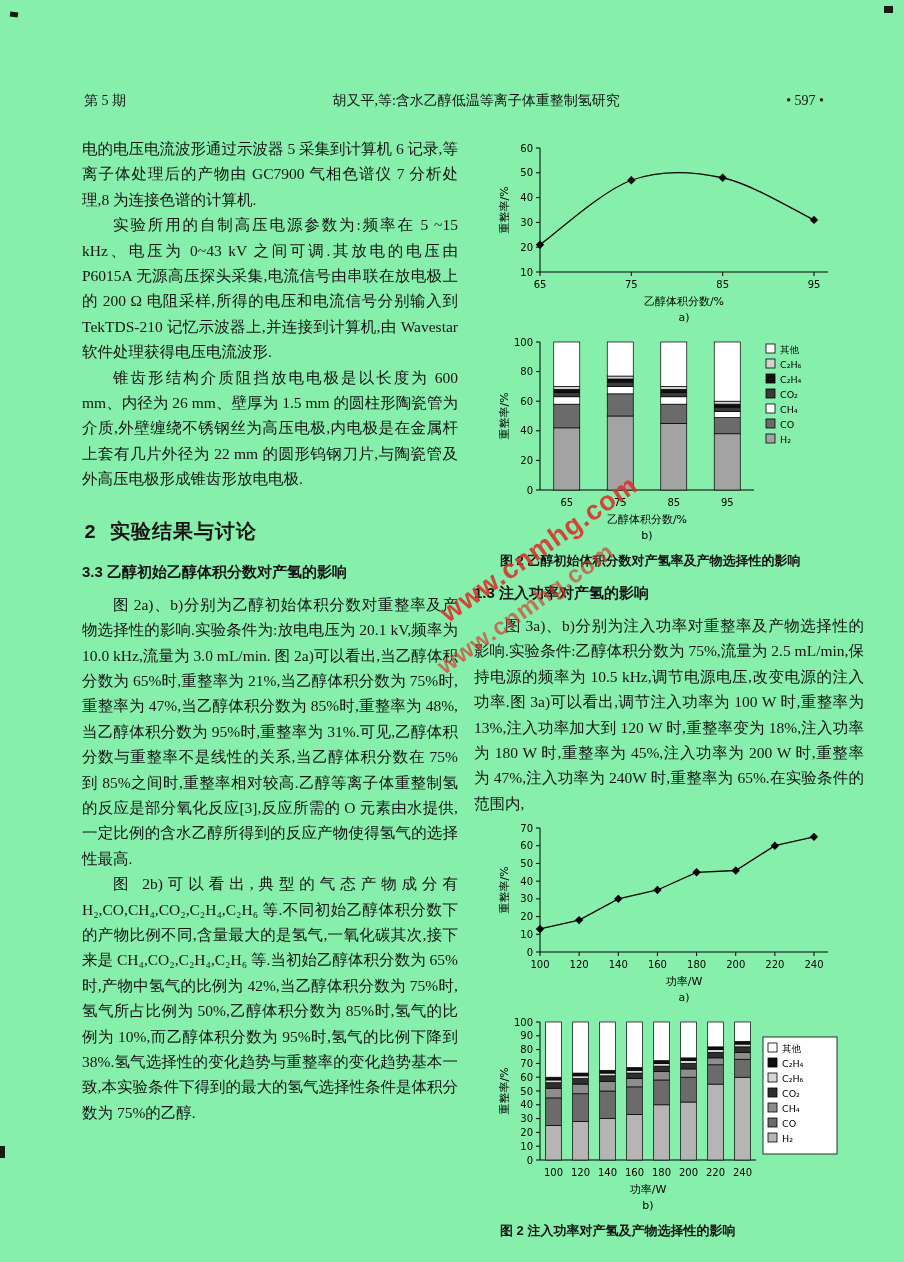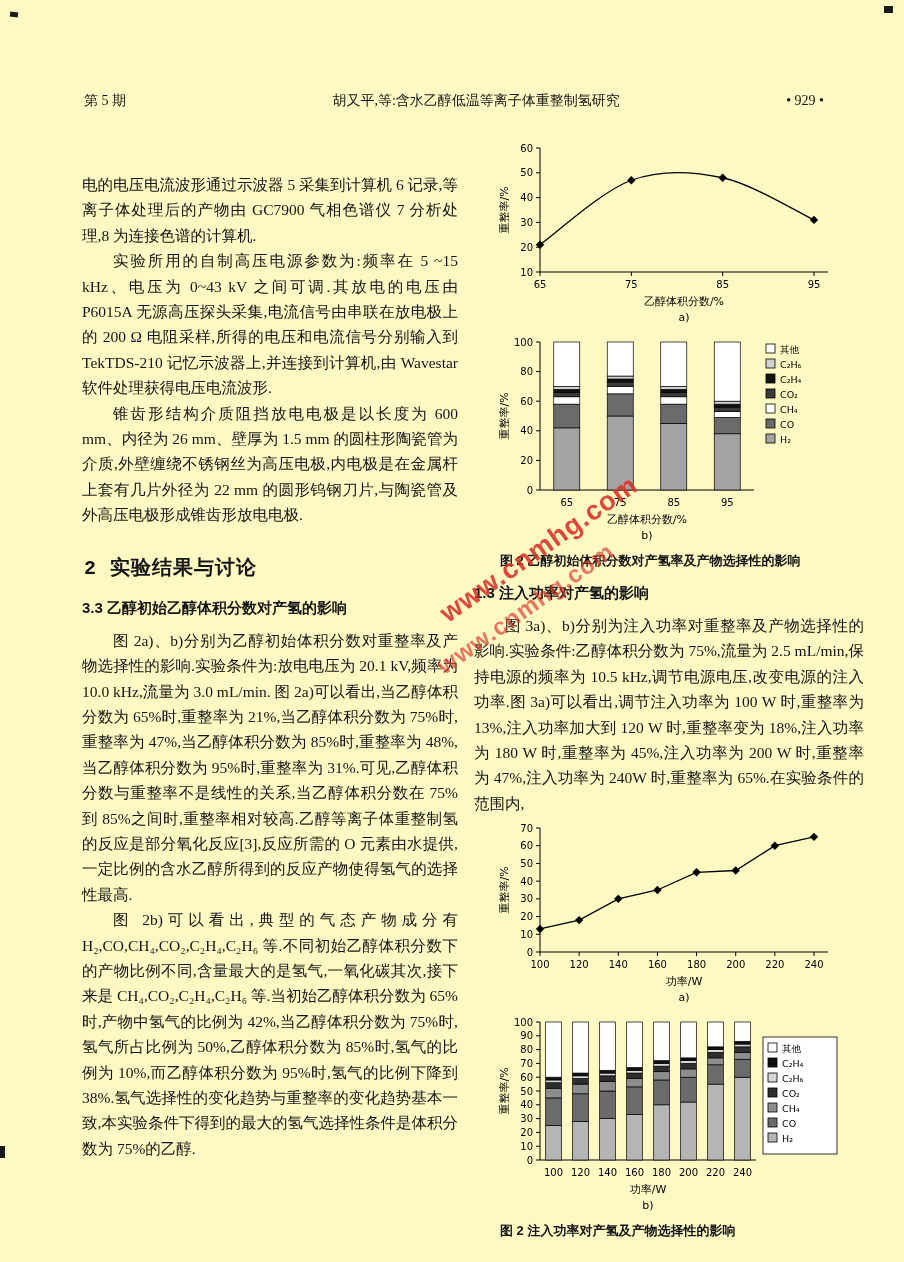--- a/index.html
+++ b/index.html
@@ -1,19 +1,19 @@
 <!DOCTYPE html>
 <html><head>
 <meta charset="utf-8">
 <style>
   html,body{margin:0;padding:0;background:#d8d8d8;}
   .page{
     position:relative;
     width:904px;height:1262px;
-    background:#fef9c3;
+    background:#86efac;
     overflow:hidden;
     font-family:"Liberation Serif","DejaVu Serif",serif;
     color:#141414;
   }
   
   .scan-mark{position:absolute;background:#1a1a1a;}
   .mk1{left:10px;top:12px;width:8px;height:5px;transform:rotate(8deg);}
   .mk2{left:884px;top:6px;width:9px;height:7px;}
   .mk3{left:0;top:1146px;width:5px;height:12px;}
 
@@ -21,21 +21,21 @@
     position:absolute;top:92px;left:84px;width:740px;
     display:flex;justify-content:space-between;align-items:baseline;
     font-size:14px;
   }
   .page-header .center{flex:1;text-align:center;padding-left:40px;}
 
   .columns{
     position:absolute;top:136px;left:82px;width:782px;
     display:flex;gap:16px;
   }
-  .col-left{width:376px;margin-top:36px;}
+  .col-left{width:376px;}
   .col-right{width:390px;}
 
   p.body{
     margin:0;
     font-size:15.5px;
     line-height:1.64;
     text-align:justify;
     text-indent:2em;
   }
   p.noindent{text-indent:0;}
@@ -78,21 +78,21 @@
 
 <div class="page">
 
   <div class="scan-mark mk1"></div>
   <div class="scan-mark mk2"></div>
   <div class="scan-mark mk3"></div>
 
   <div class="page-header">
     <span>第 5 期</span>
     <span class="center">胡又平,等:含水乙醇低温等离子体重整制氢研究</span>
-    <span>• 929 •</span>
+    <span>• 597 •</span>
   </div>
 
   <div class="columns">
 
     <div class="col-left">
       <p class="body noindent">电的电压电流波形通过示波器 5 采集到计算机 6 记录,等离子体处理后的产物由 GC7900 气相色谱仪 7 分析处理,8 为连接色谱的计算机.</p>
       <p class="body">实验所用的自制高压电源参数为:频率在 5 ~15 kHz、电压为 0~43 kV 之间可调.其放电的电压由 P6015A 无源高压探头采集,电流信号由串联在放电极上的 200 Ω 电阻采样,所得的电压和电流信号分别输入到 TekTDS-210 记忆示波器上,并连接到计算机,由 Wavestar 软件处理获得电压电流波形.</p>
       <p class="body">锥齿形结构介质阻挡放电电极是以长度为 600 mm、内径为 26 mm、壁厚为 1.5 mm 的圆柱形陶瓷管为介质,外壁缠绕不锈钢丝为高压电极,内电极是在金属杆上套有几片外径为 22 mm 的圆形钨钢刀片,与陶瓷管及外高压电极形成锥齿形放电电极.</p>
       <h2 class="section">2  实验结果与讨论</h2>
       <h3 class="subsection">3.3  乙醇初始乙醇体积分数对产氢的影响</h3>

